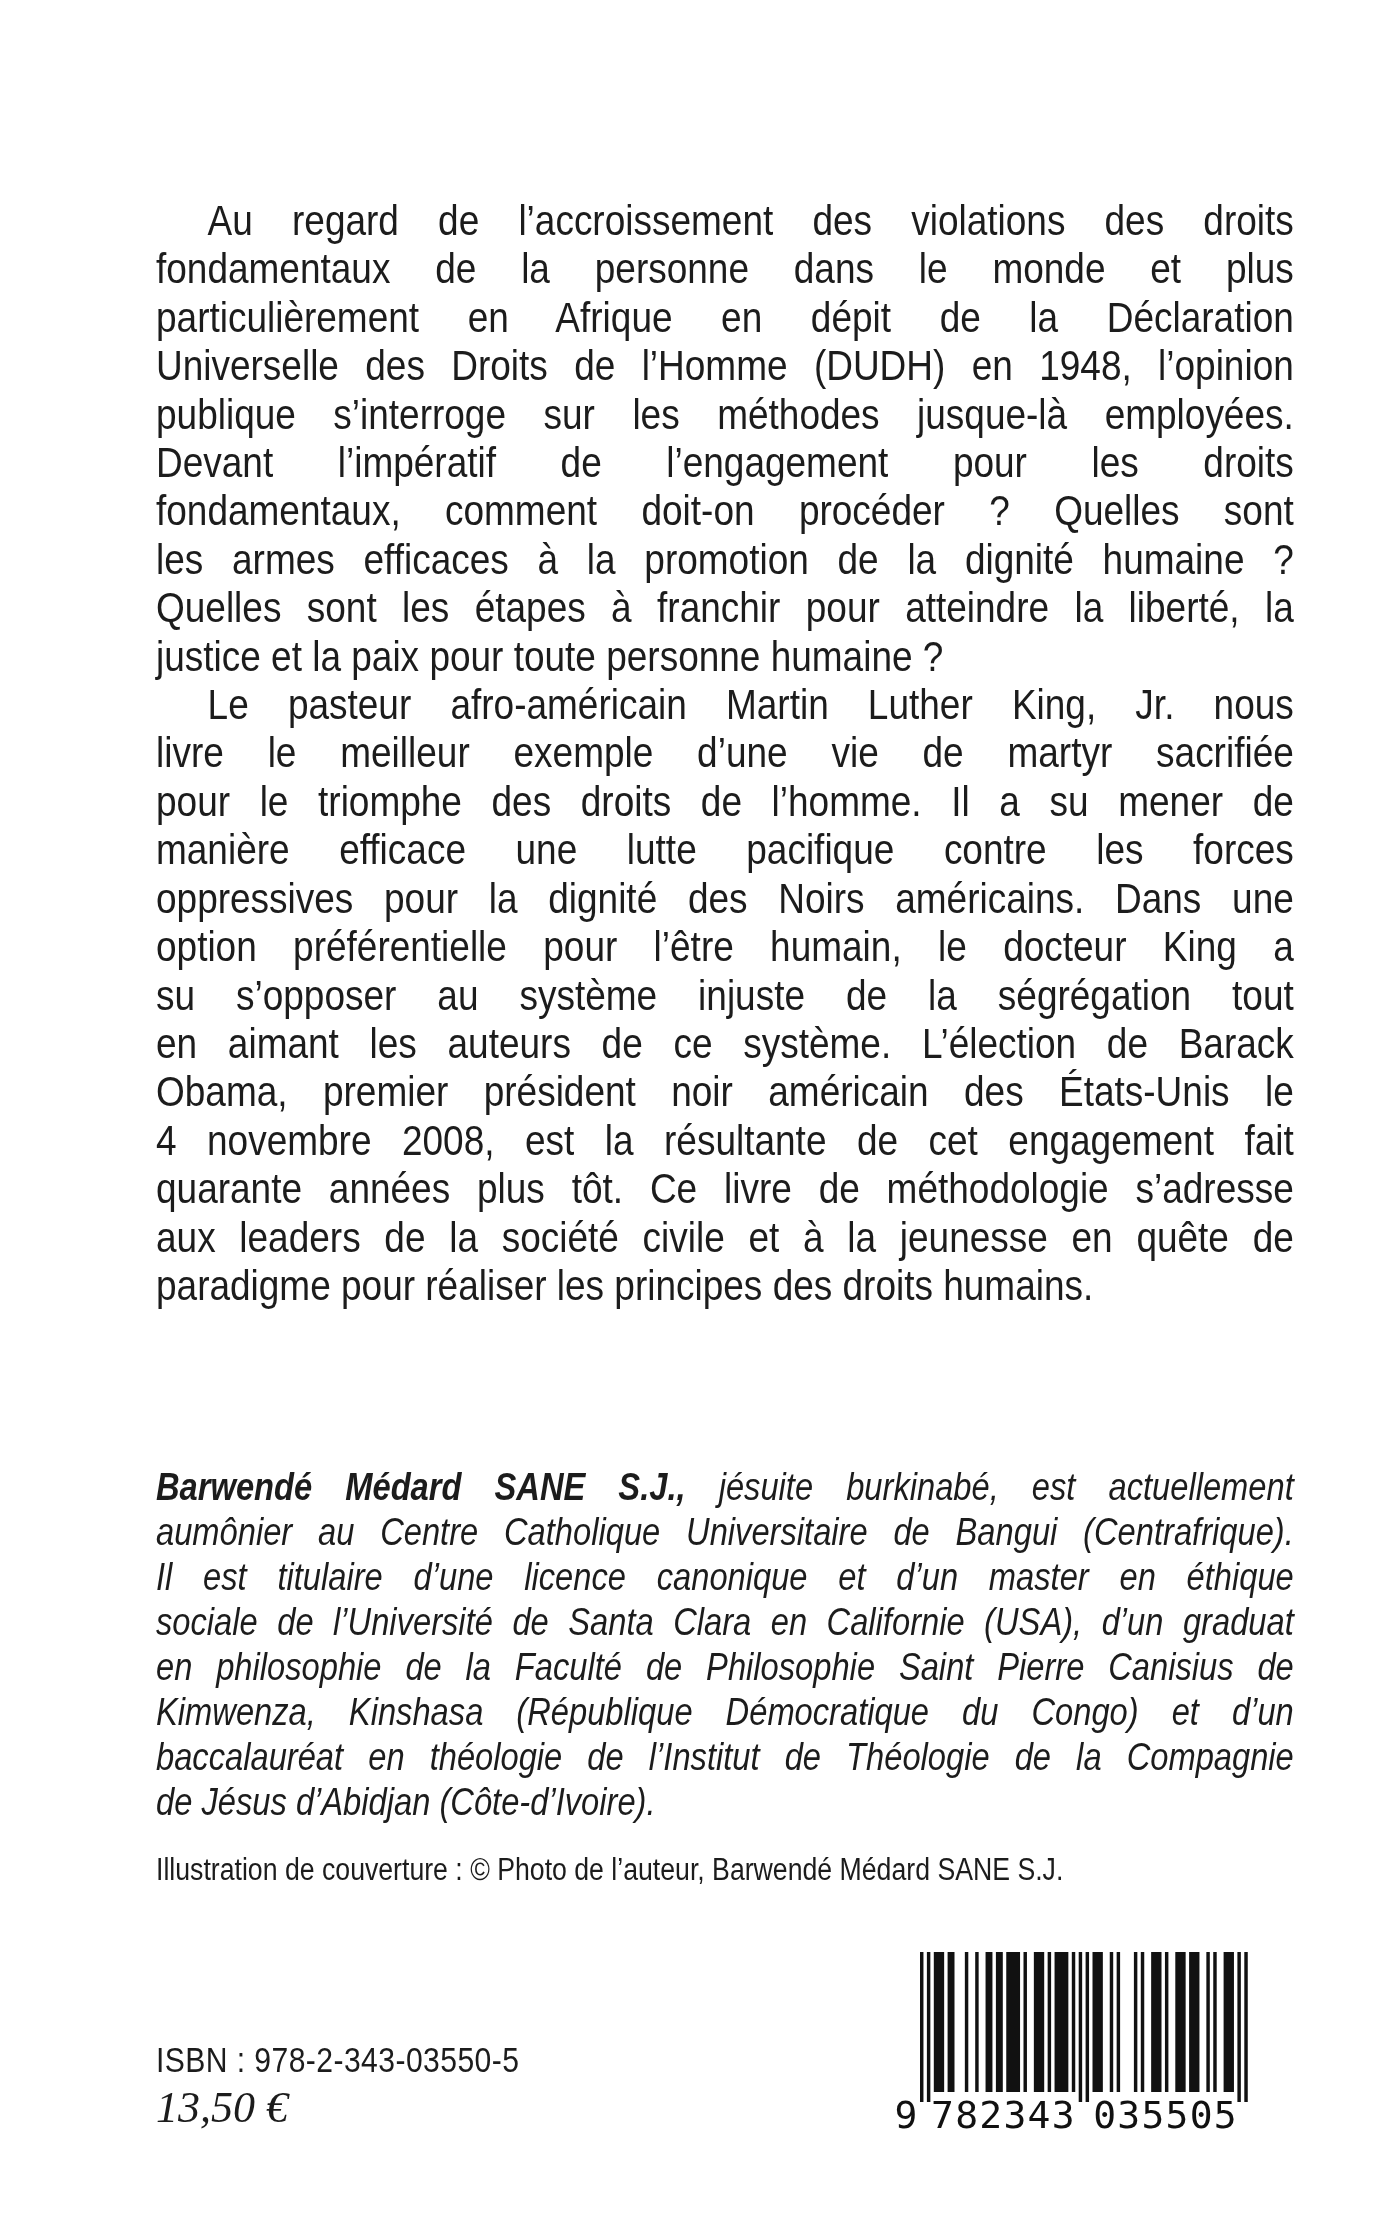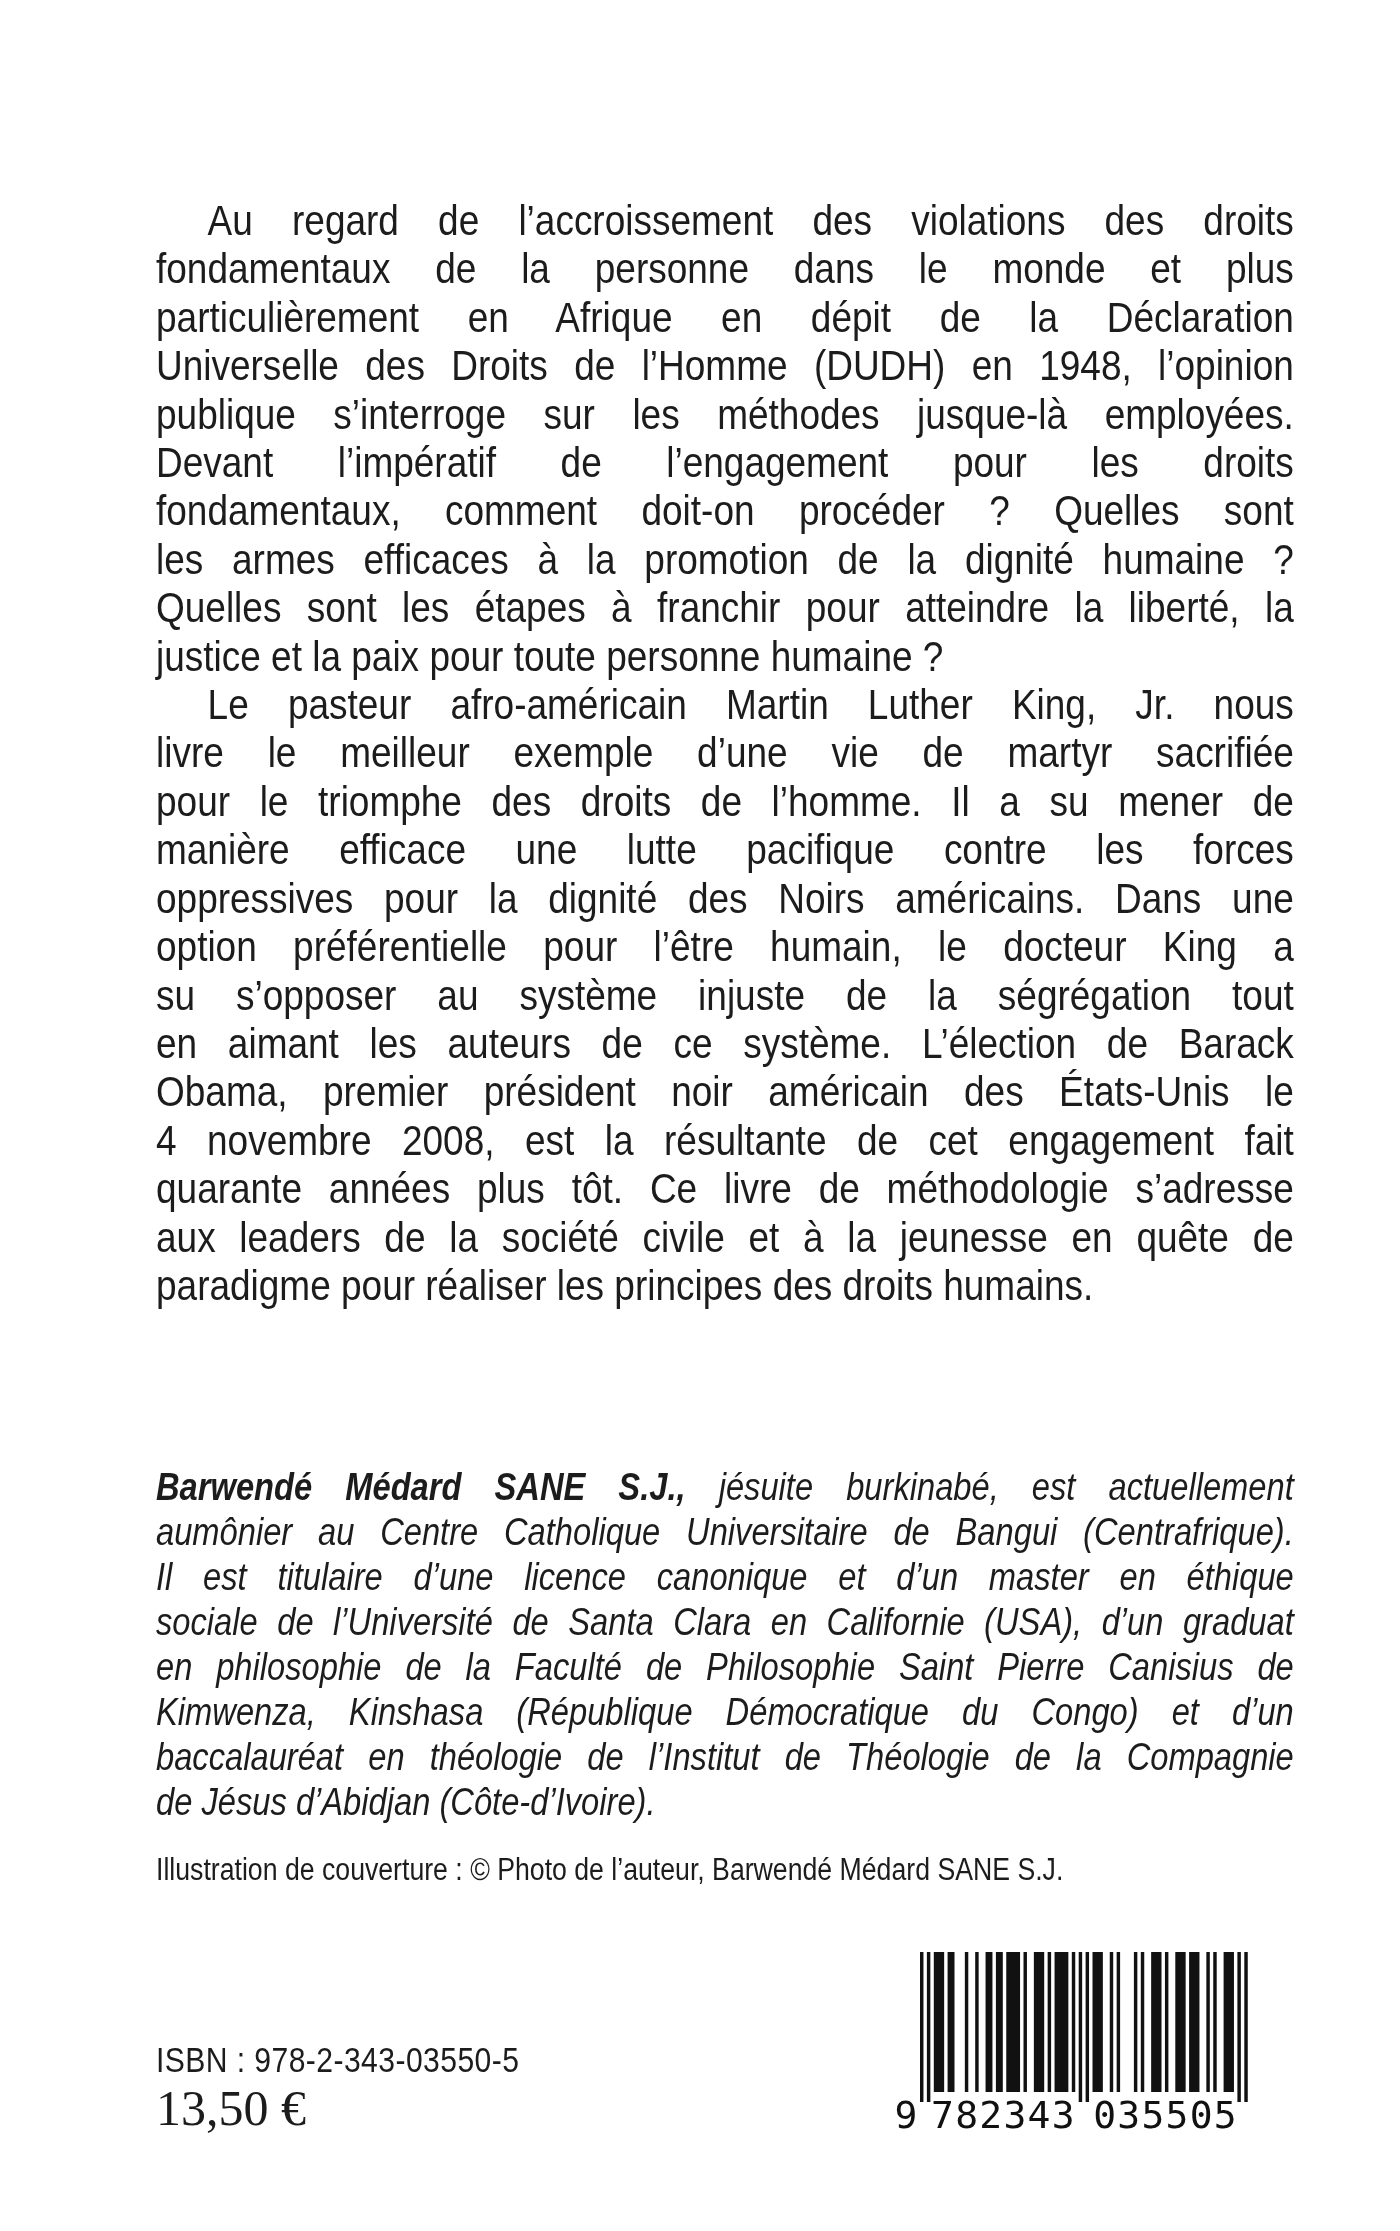--- a/index.html
+++ b/index.html
@@ -32,21 +32,21 @@
     position:absolute;left:156px;top:1850px;width:1323px;
     font-size:31px;line-height:40px;
   }
   .isbn{
     position:absolute;left:156px;top:2038px;width:1323px;
     font-size:35px;line-height:44px;letter-spacing:.5px;
   }
   .price{
     position:absolute;left:156px;top:2078px;
     font-family:"Liberation Serif",serif;
-    font-size:50px;line-height:60px;
+    font-size:44px;line-height:60px;font-style:italic;
   }
   .barcode{position:absolute;left:882px;top:1952px;}
 </style>
 </head>
 <body>
 
 <div class="cover">
 
   <div class="synopsis cond">
     <div>

